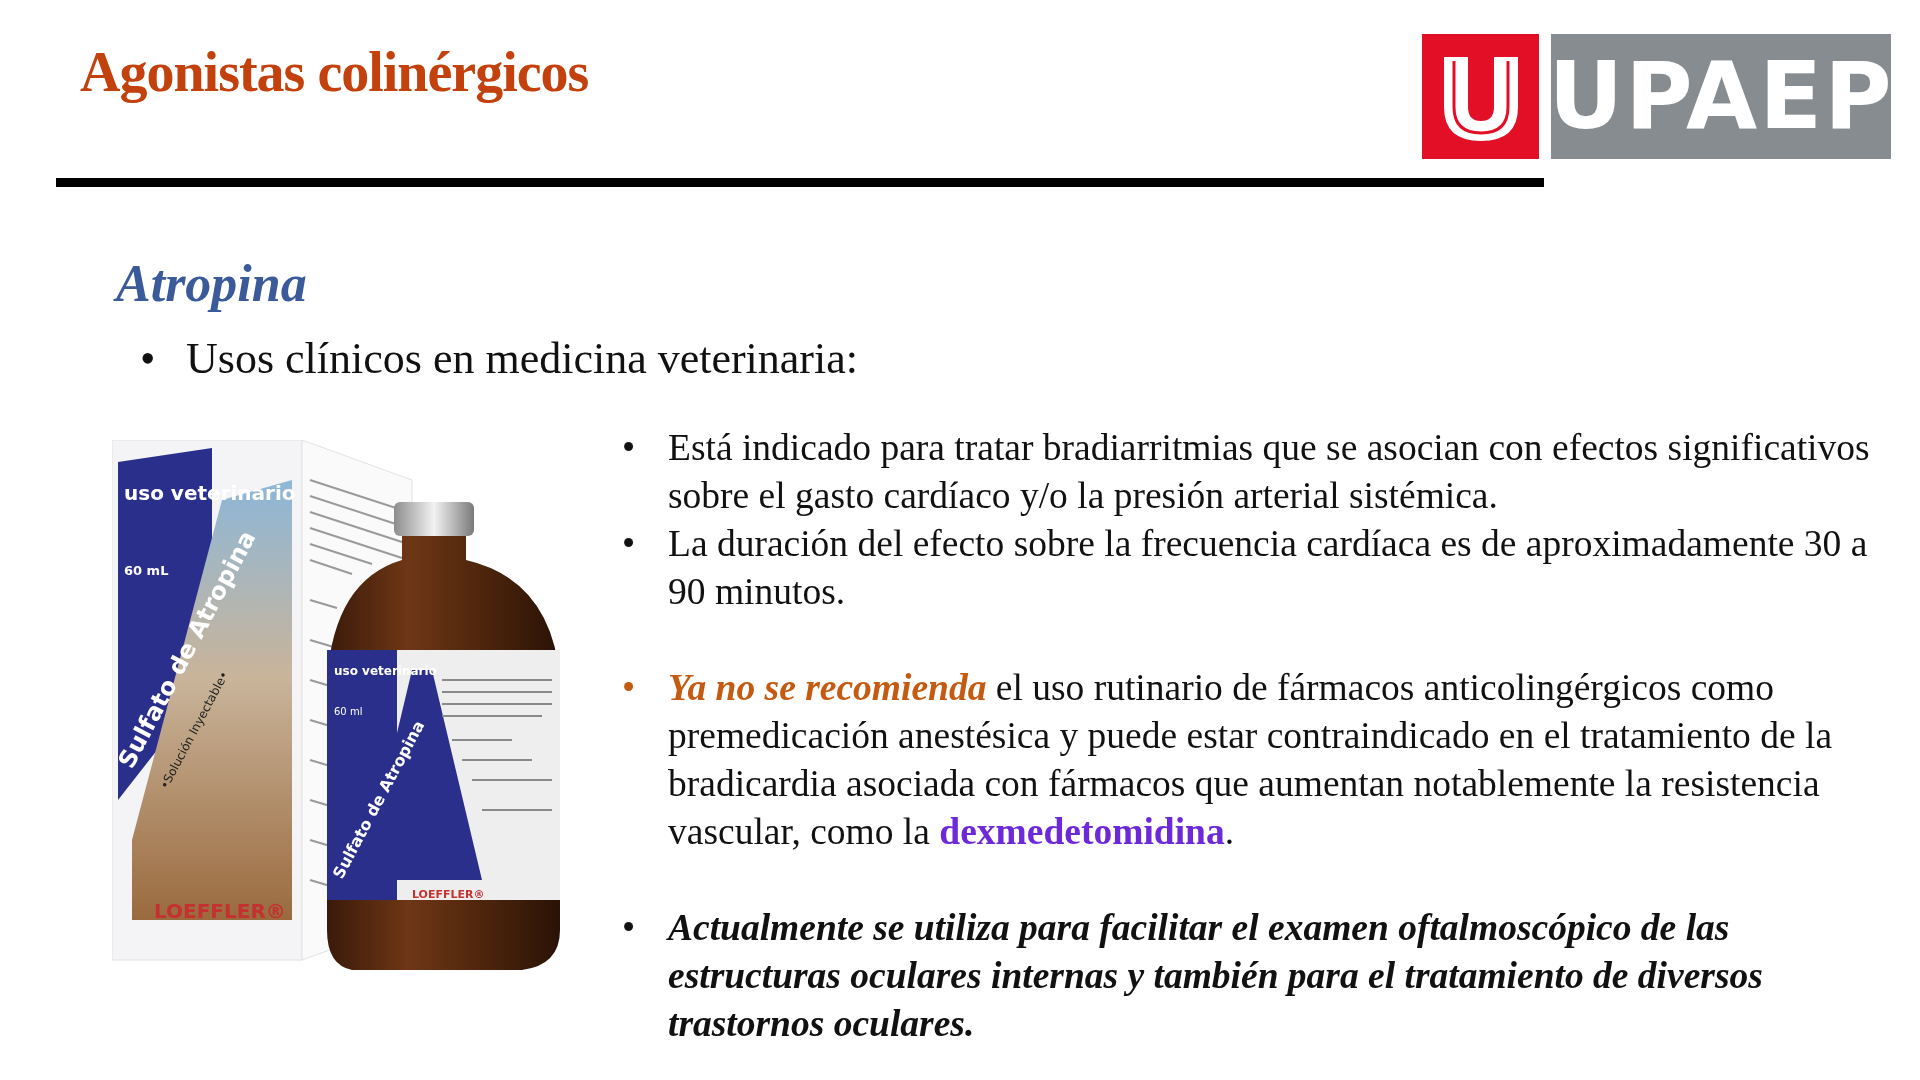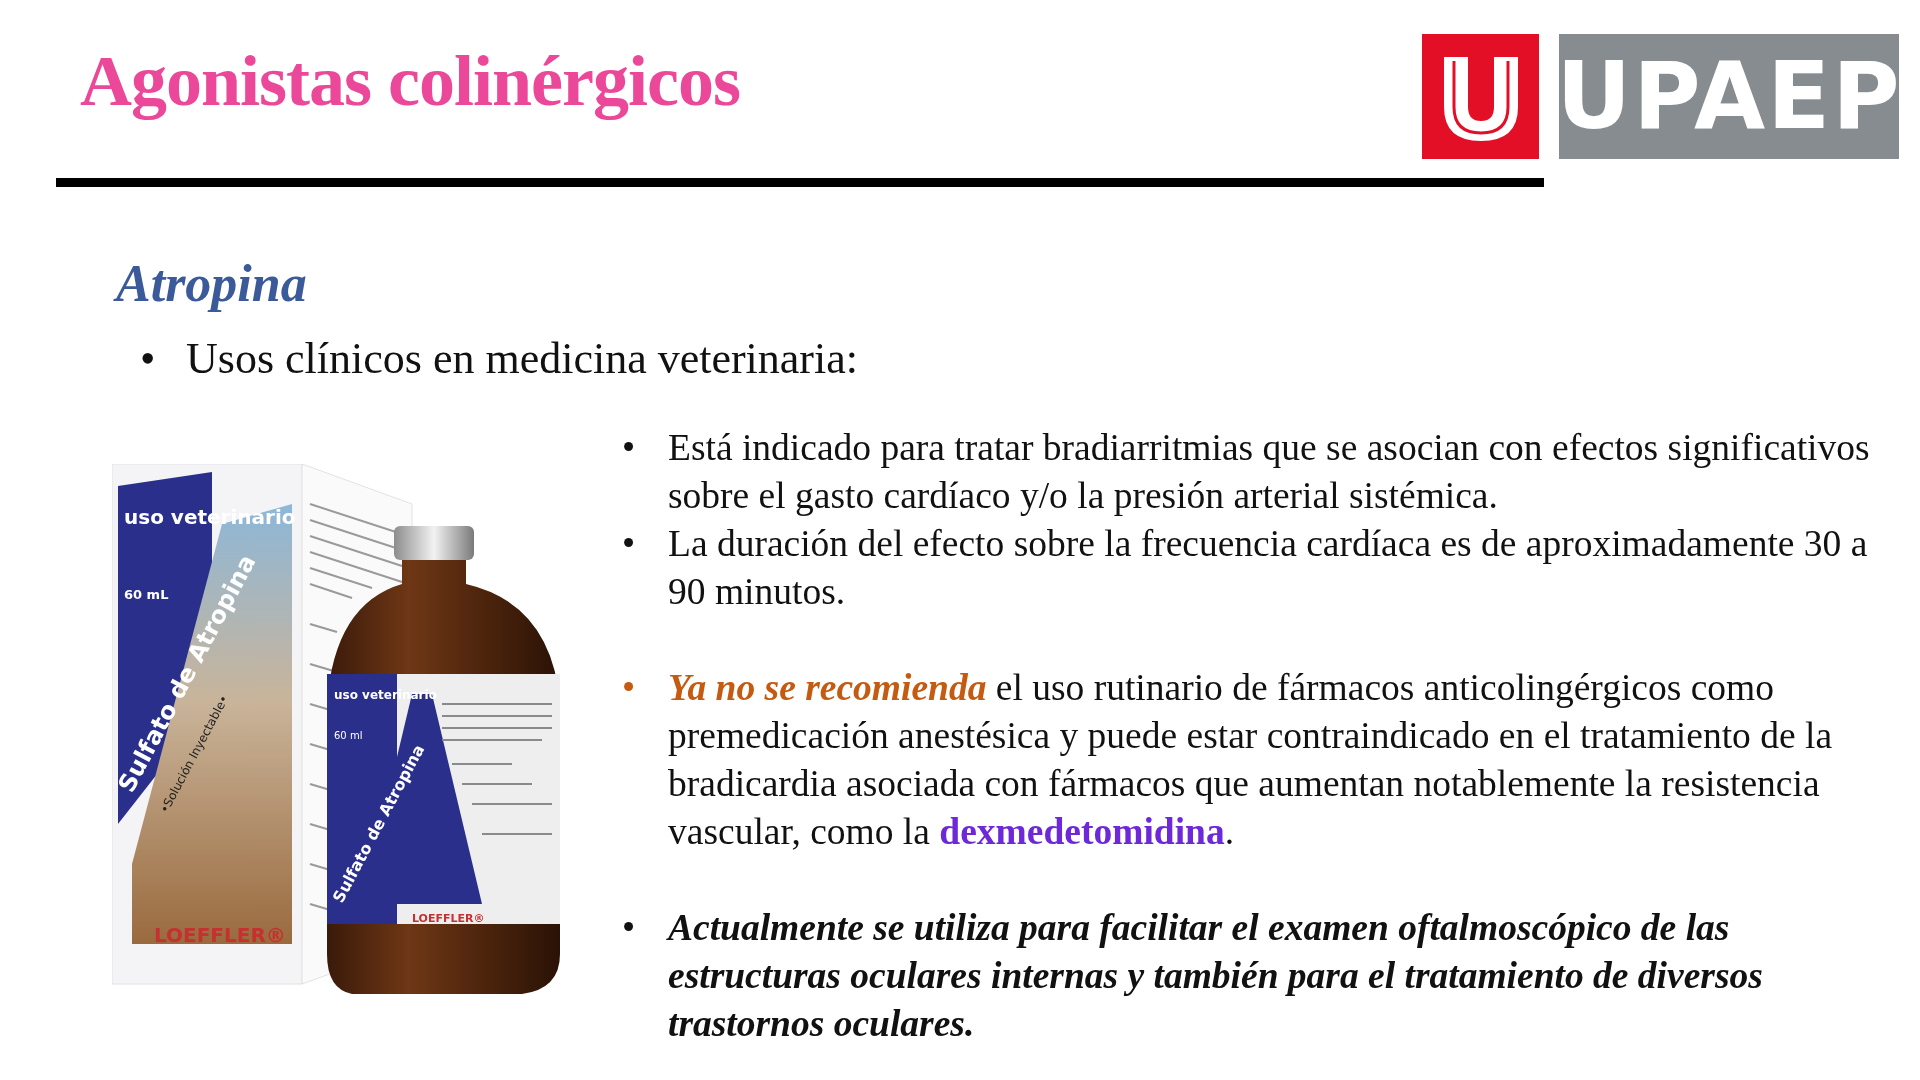--- a/index.html
+++ b/index.html
@@ -3,44 +3,44 @@
   <meta charset="utf-8">
   <style>
     html, body { margin:0; padding:0; }
     body {
       width:1920px; height:1080px; background:#ffffff; position:relative; overflow:hidden;
       font-family: "Liberation Serif", serif; color:#111;
     }
     .title {
       position:absolute; left:80px; top:40px; margin:0;
       font-family:"Liberation Serif", serif; font-weight:bold;
-      font-size:72px; letter-spacing:-1px; color:#ec4899;
+      font-size:56px; letter-spacing:-1px; color:#c2410c;
     }
     .title-rule {
       position:absolute; left:56px; top:178px; width:1488px; height:9px; background:#000;
     }
-    .logo { position:absolute; left:1386px; top:34px; height:125px; display:flex; gap:20px;padding-left:36px; }
+    .logo { position:absolute; left:1386px; top:34px; height:125px; display:flex; gap:12px;padding-left:36px; }
     .logo-u {
       width:117px; height:125px; background:#e30f26; display:flex; align-items:center; justify-content:center;
     }
     .logo-word {
       width:340px; height:125px; background:#878c90; color:#fff; display:flex; align-items:center; justify-content:center;
       font-family:"DejaVu Sans", sans-serif; font-weight:bold; font-size:92px; letter-spacing:2px;
     }
     .subtitle {
       position:absolute; left:104px; top:242px; margin:12px;
       font-family:"Liberation Serif", serif; font-style:italic; font-weight:bold;
       font-size:52px; color:#3b5a9a;
     }
     .lvl1 {
       position:absolute; left:140px; top:333px; font-size:44px; color:#111; display:flex;
     }
     .lvl1 .bullet { width:46px; }
     .product {
-      position:absolute; left:76px; top:464px; width:460px; height:535px;padding-left:36px;
+      position:absolute; left:76px; top:440px; width:460px; height:535px;padding-left:36px;
     }
     .list {
       position:absolute; left:622px; top:424px; width:1280px; font-size:37.5px; line-height:48px;
     }
     .item { display:flex; }
     .item .b { width:46px; flex:0 0 46px; }
     .item .t { flex:1; }
     .gap { height:48px; }
     .orange { color:#c55a11; font-style:italic; font-weight:bold;margin-top:14px; }
     .blue { color:#6d28d9; font-weight:bold; }

